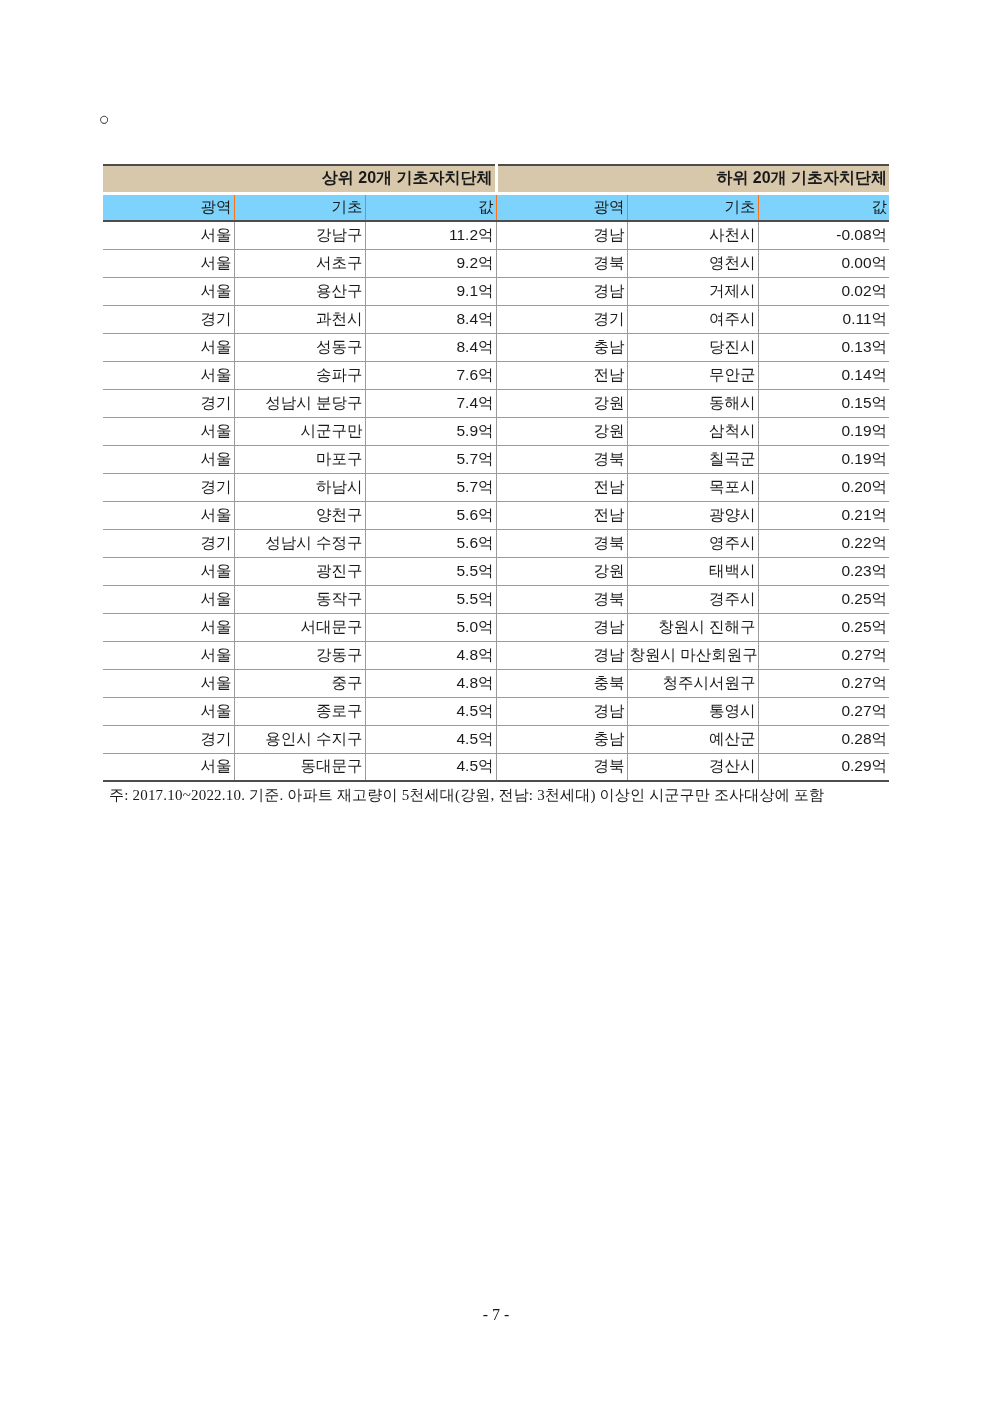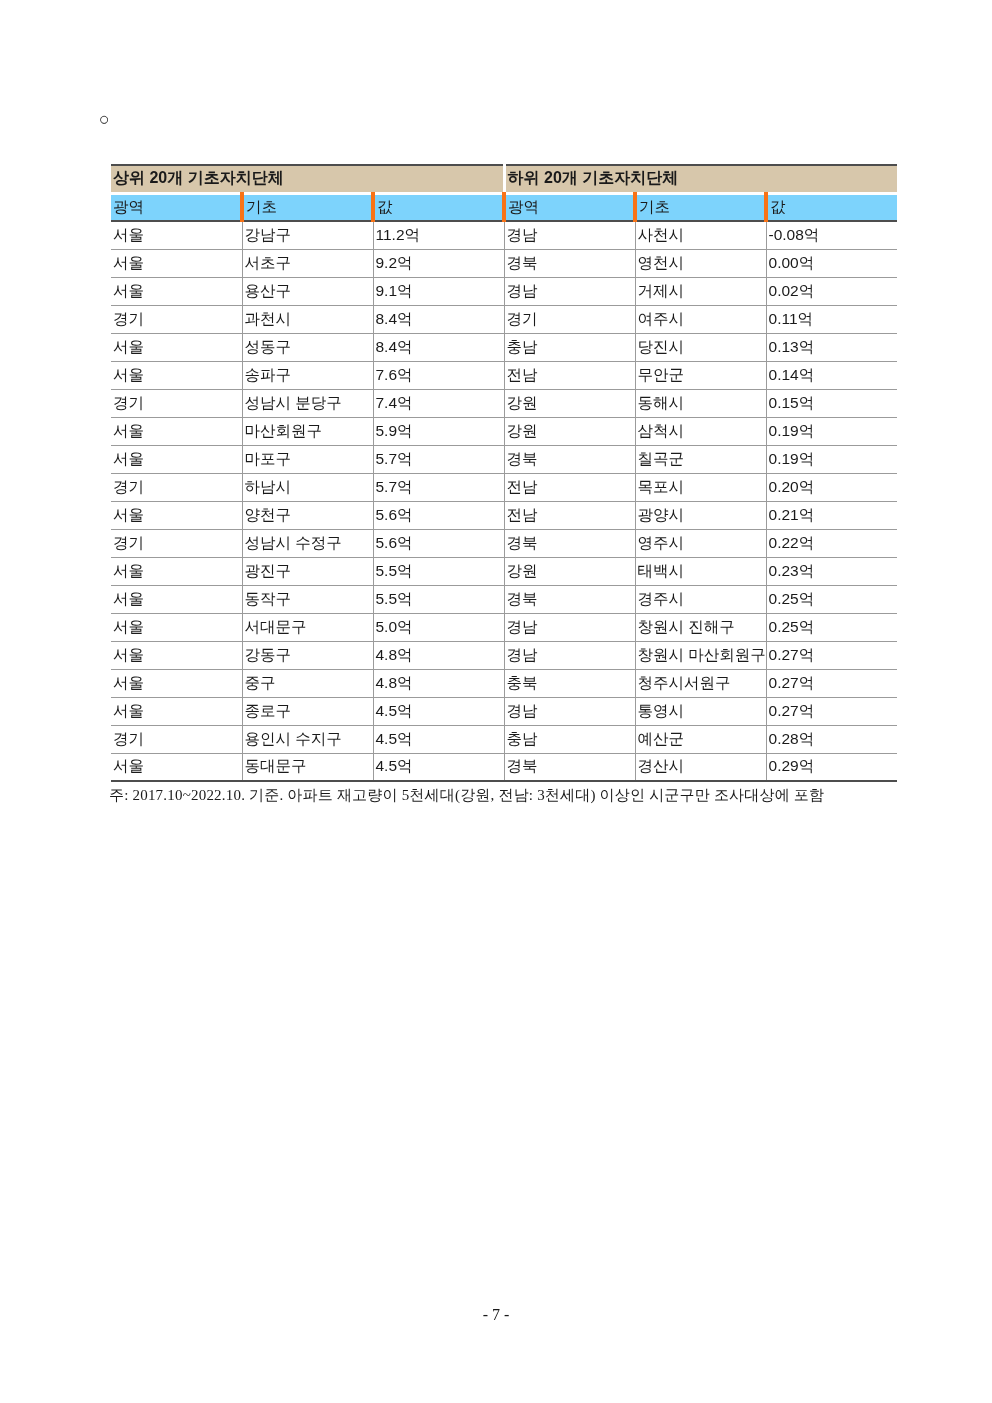--- a/index.html
+++ b/index.html
@@ -26,27 +26,27 @@
     align-items: center;
     gap: 12px;
   }
   .title-bullet {
     font-size: 18px;
     line-height: 1;
   }
   .rank-table {
     position: absolute;
     top: 164px;
-    left: 111px;
+    left: 103px;
     width: 786px;
     border-collapse: collapse;
     table-layout: fixed;
     font-family: "Liberation Sans", "DejaVu Sans", sans-serif;
     font-size: 15.5px;
-    text-align: left;
+    text-align: right;
   }
   .rank-table col { width: 131px; }
   .rank-table tr { height: 28px; }
   .rank-table th, .rank-table td {
     padding: 0 2px;
     font-weight: normal;
     overflow: hidden;
     white-space: nowrap;
   }
   .rank-table { border-top: 2px solid #4d4d4d; border-bottom: 2px solid #4d4d4d; }
@@ -54,21 +54,21 @@
     background: #d7c7ab;
     font-weight: bold;
     font-size: 16px;
     border-bottom: 3px solid #ffffff;
   }
   tr.group-header th.group-right { border-left: 3px solid #ffffff; }
   tr.col-header th {
     background: #7dd3fc;
     border-bottom: 2px solid #4d4d4d;
   }
-  tr.col-header th + th { border-left: 4px solid #f97316; margin-top: 28px; }
+  tr.col-header th + th { border-left: 1px solid #f97316; margin-top: 28px; }
   tbody td { border-top: 1px solid #9b9b9b; }
   tbody td + td { border-left: 1px solid #9b9b9b; }
   .note {
     position: absolute;
     top: 786px;
     left: 109px;
     width: 800px;
     font-size: 15px;
     letter-spacing: 0.2px;
     white-space: nowrap;
@@ -164,21 +164,21 @@
       <tr>
         <td>경기</td>
         <td>성남시 분당구</td>
         <td>7.4억</td>
         <td>강원</td>
         <td>동해시</td>
         <td>0.15억</td>
       </tr>
       <tr>
         <td>서울</td>
-        <td>마산회원구</td>
+        <td>시군구만</td>
         <td>5.9억</td>
         <td>강원</td>
         <td>삼척시</td>
         <td>0.19억</td>
       </tr>
       <tr>
         <td>서울</td>
         <td>마포구</td>
         <td>5.7억</td>
         <td>경북</td>

